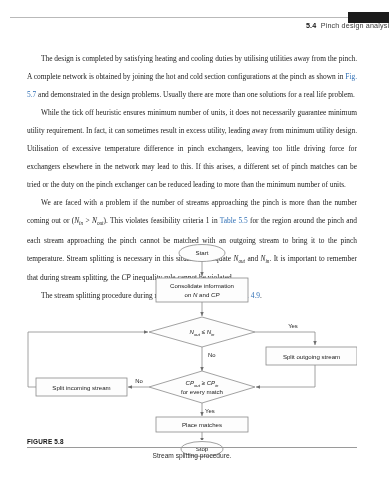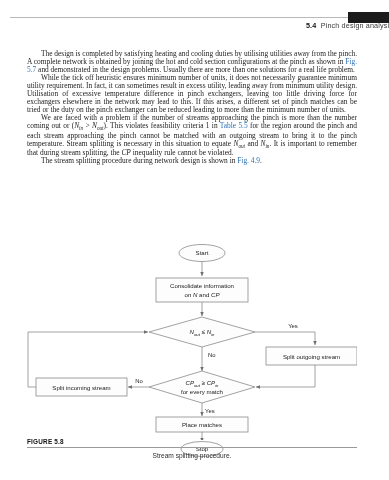--- a/index.html
+++ b/index.html
@@ -75,21 +75,21 @@
   
   .col {
     position: absolute;
     left: 27px;
     top: 50px;
     width: 330px;
   }
   p.body {
     margin: 0 0 0 0;
     font-size: 7.4px;
-    line-height: 8px;
+    line-height: 18px;
     text-align: justify;
     text-indent: 14px;
     color: #1a1a1a;
     -webkit-hyphens: none;
     hyphens: none;
   }
   .lnk { color: #2f6fb5; }
   .it { font-style: italic; }
   sub {
     font-size: 5.2px;

